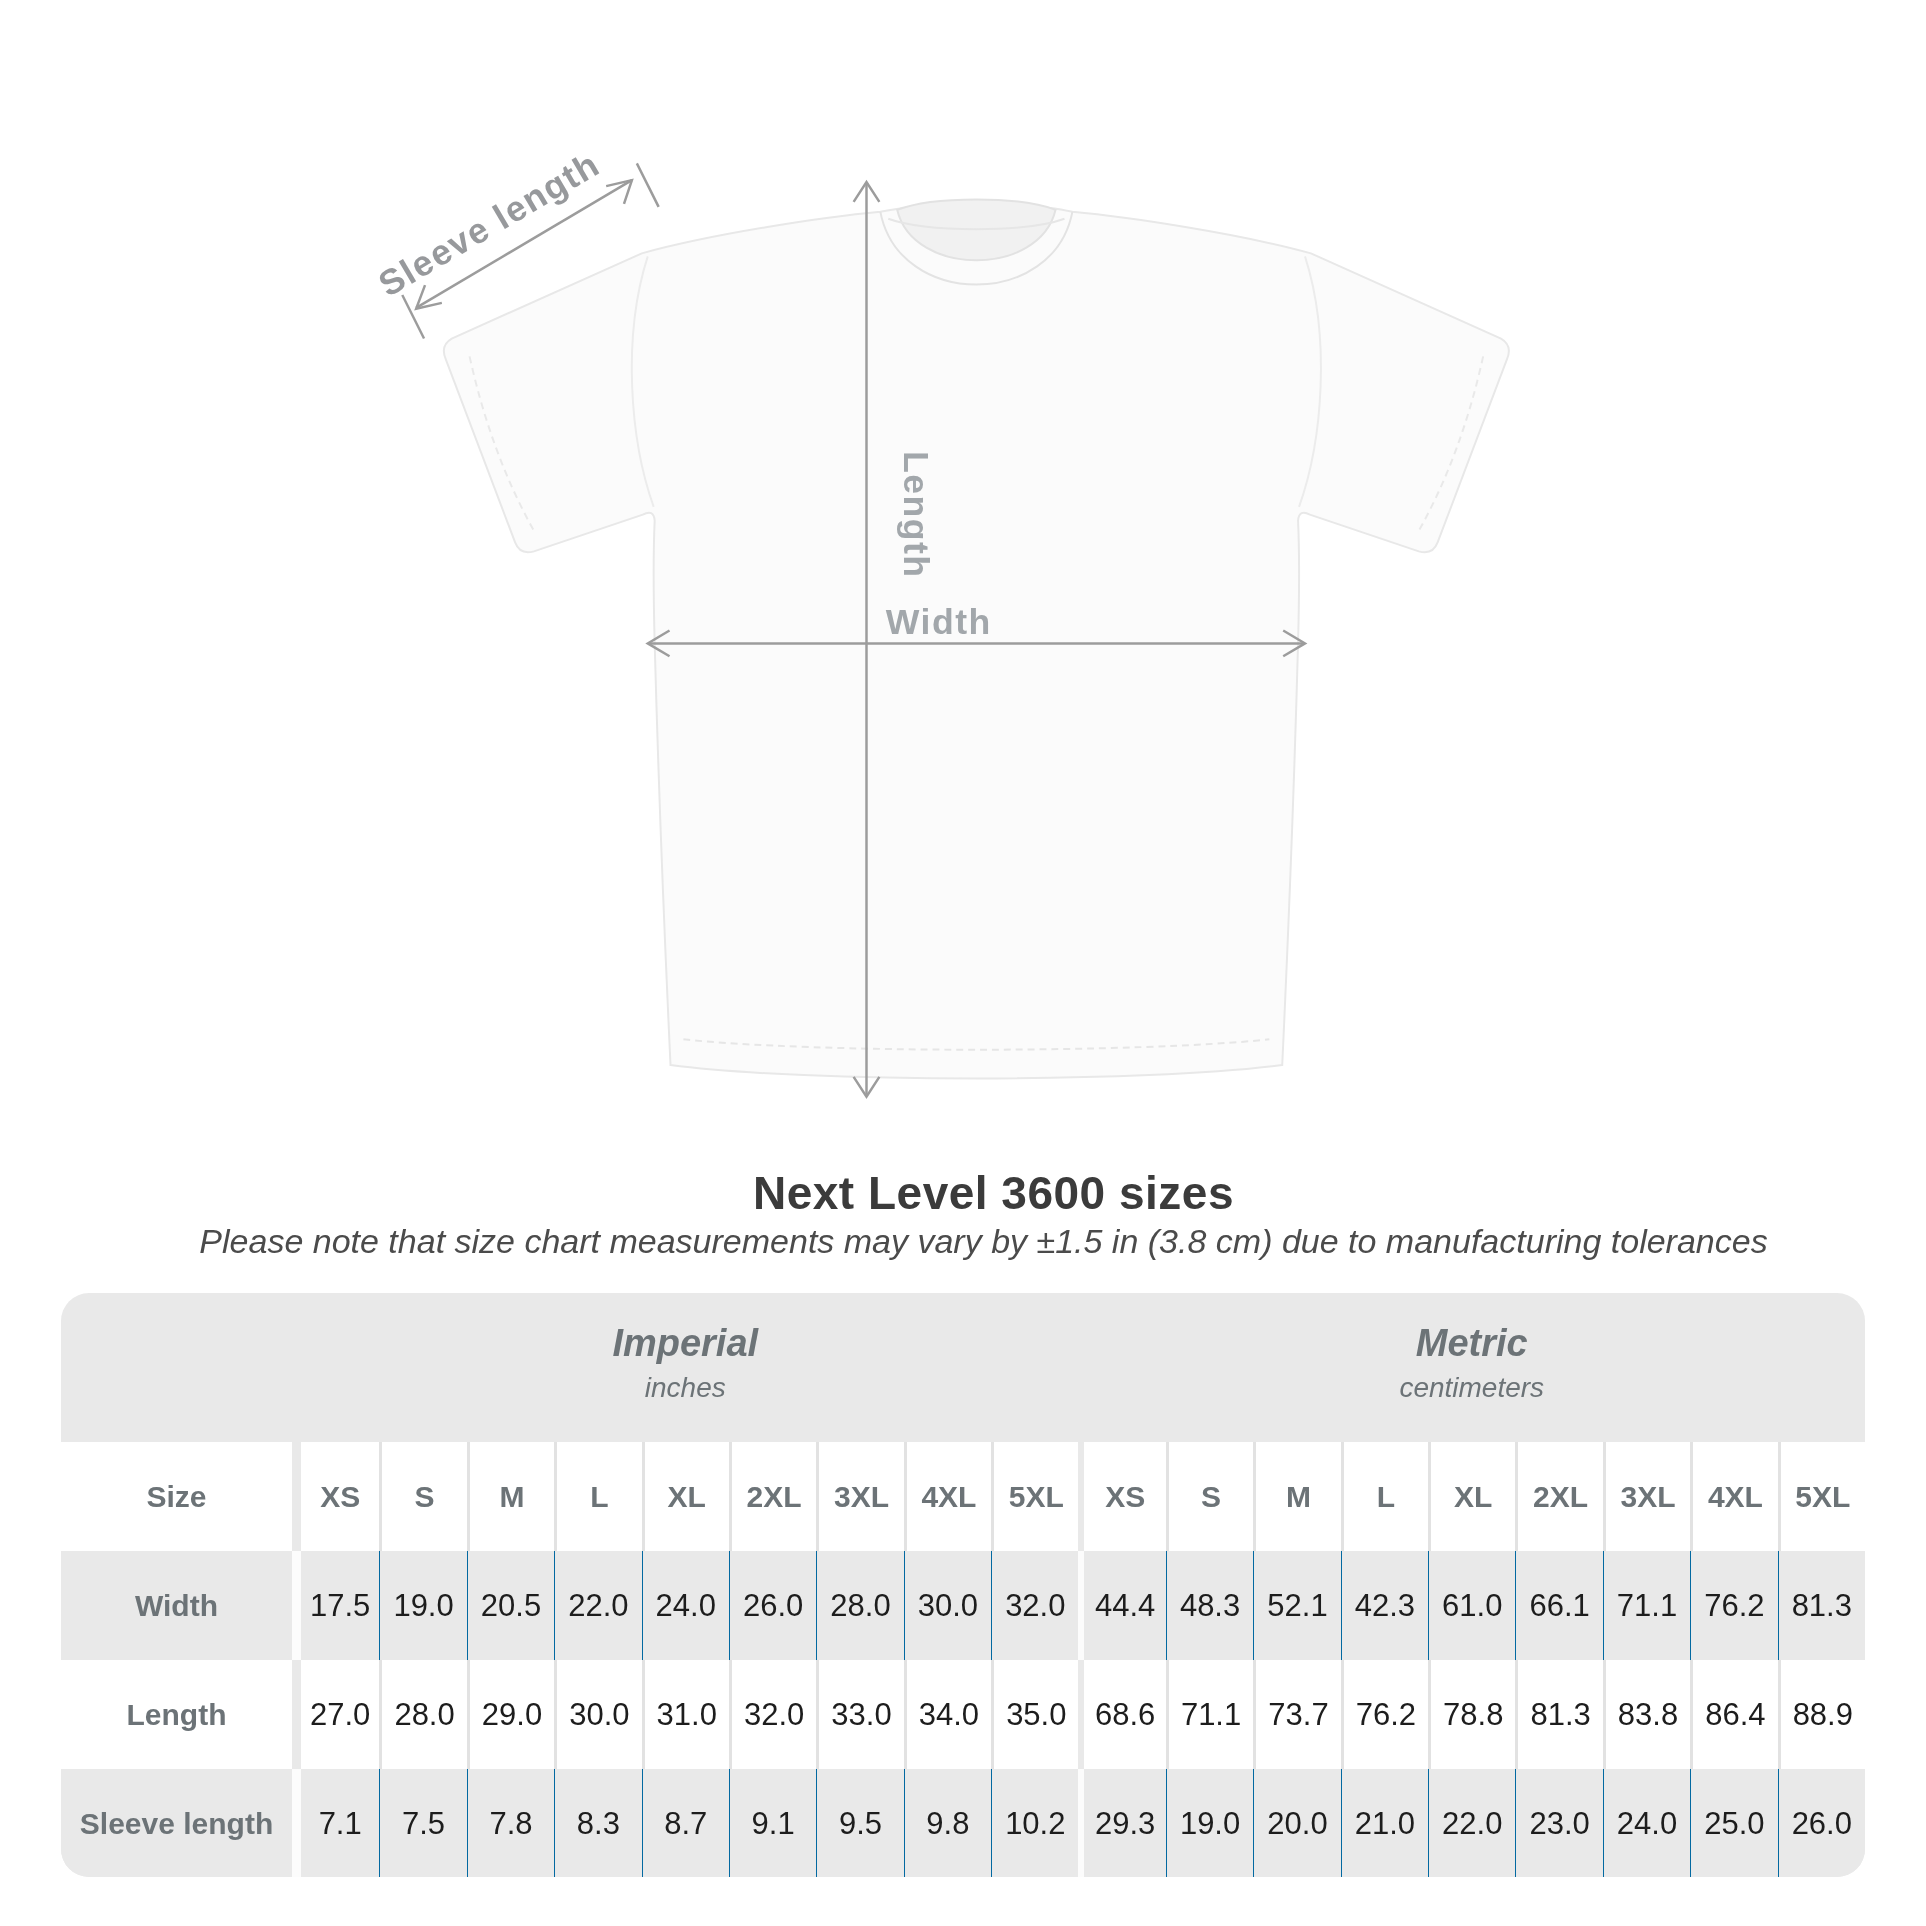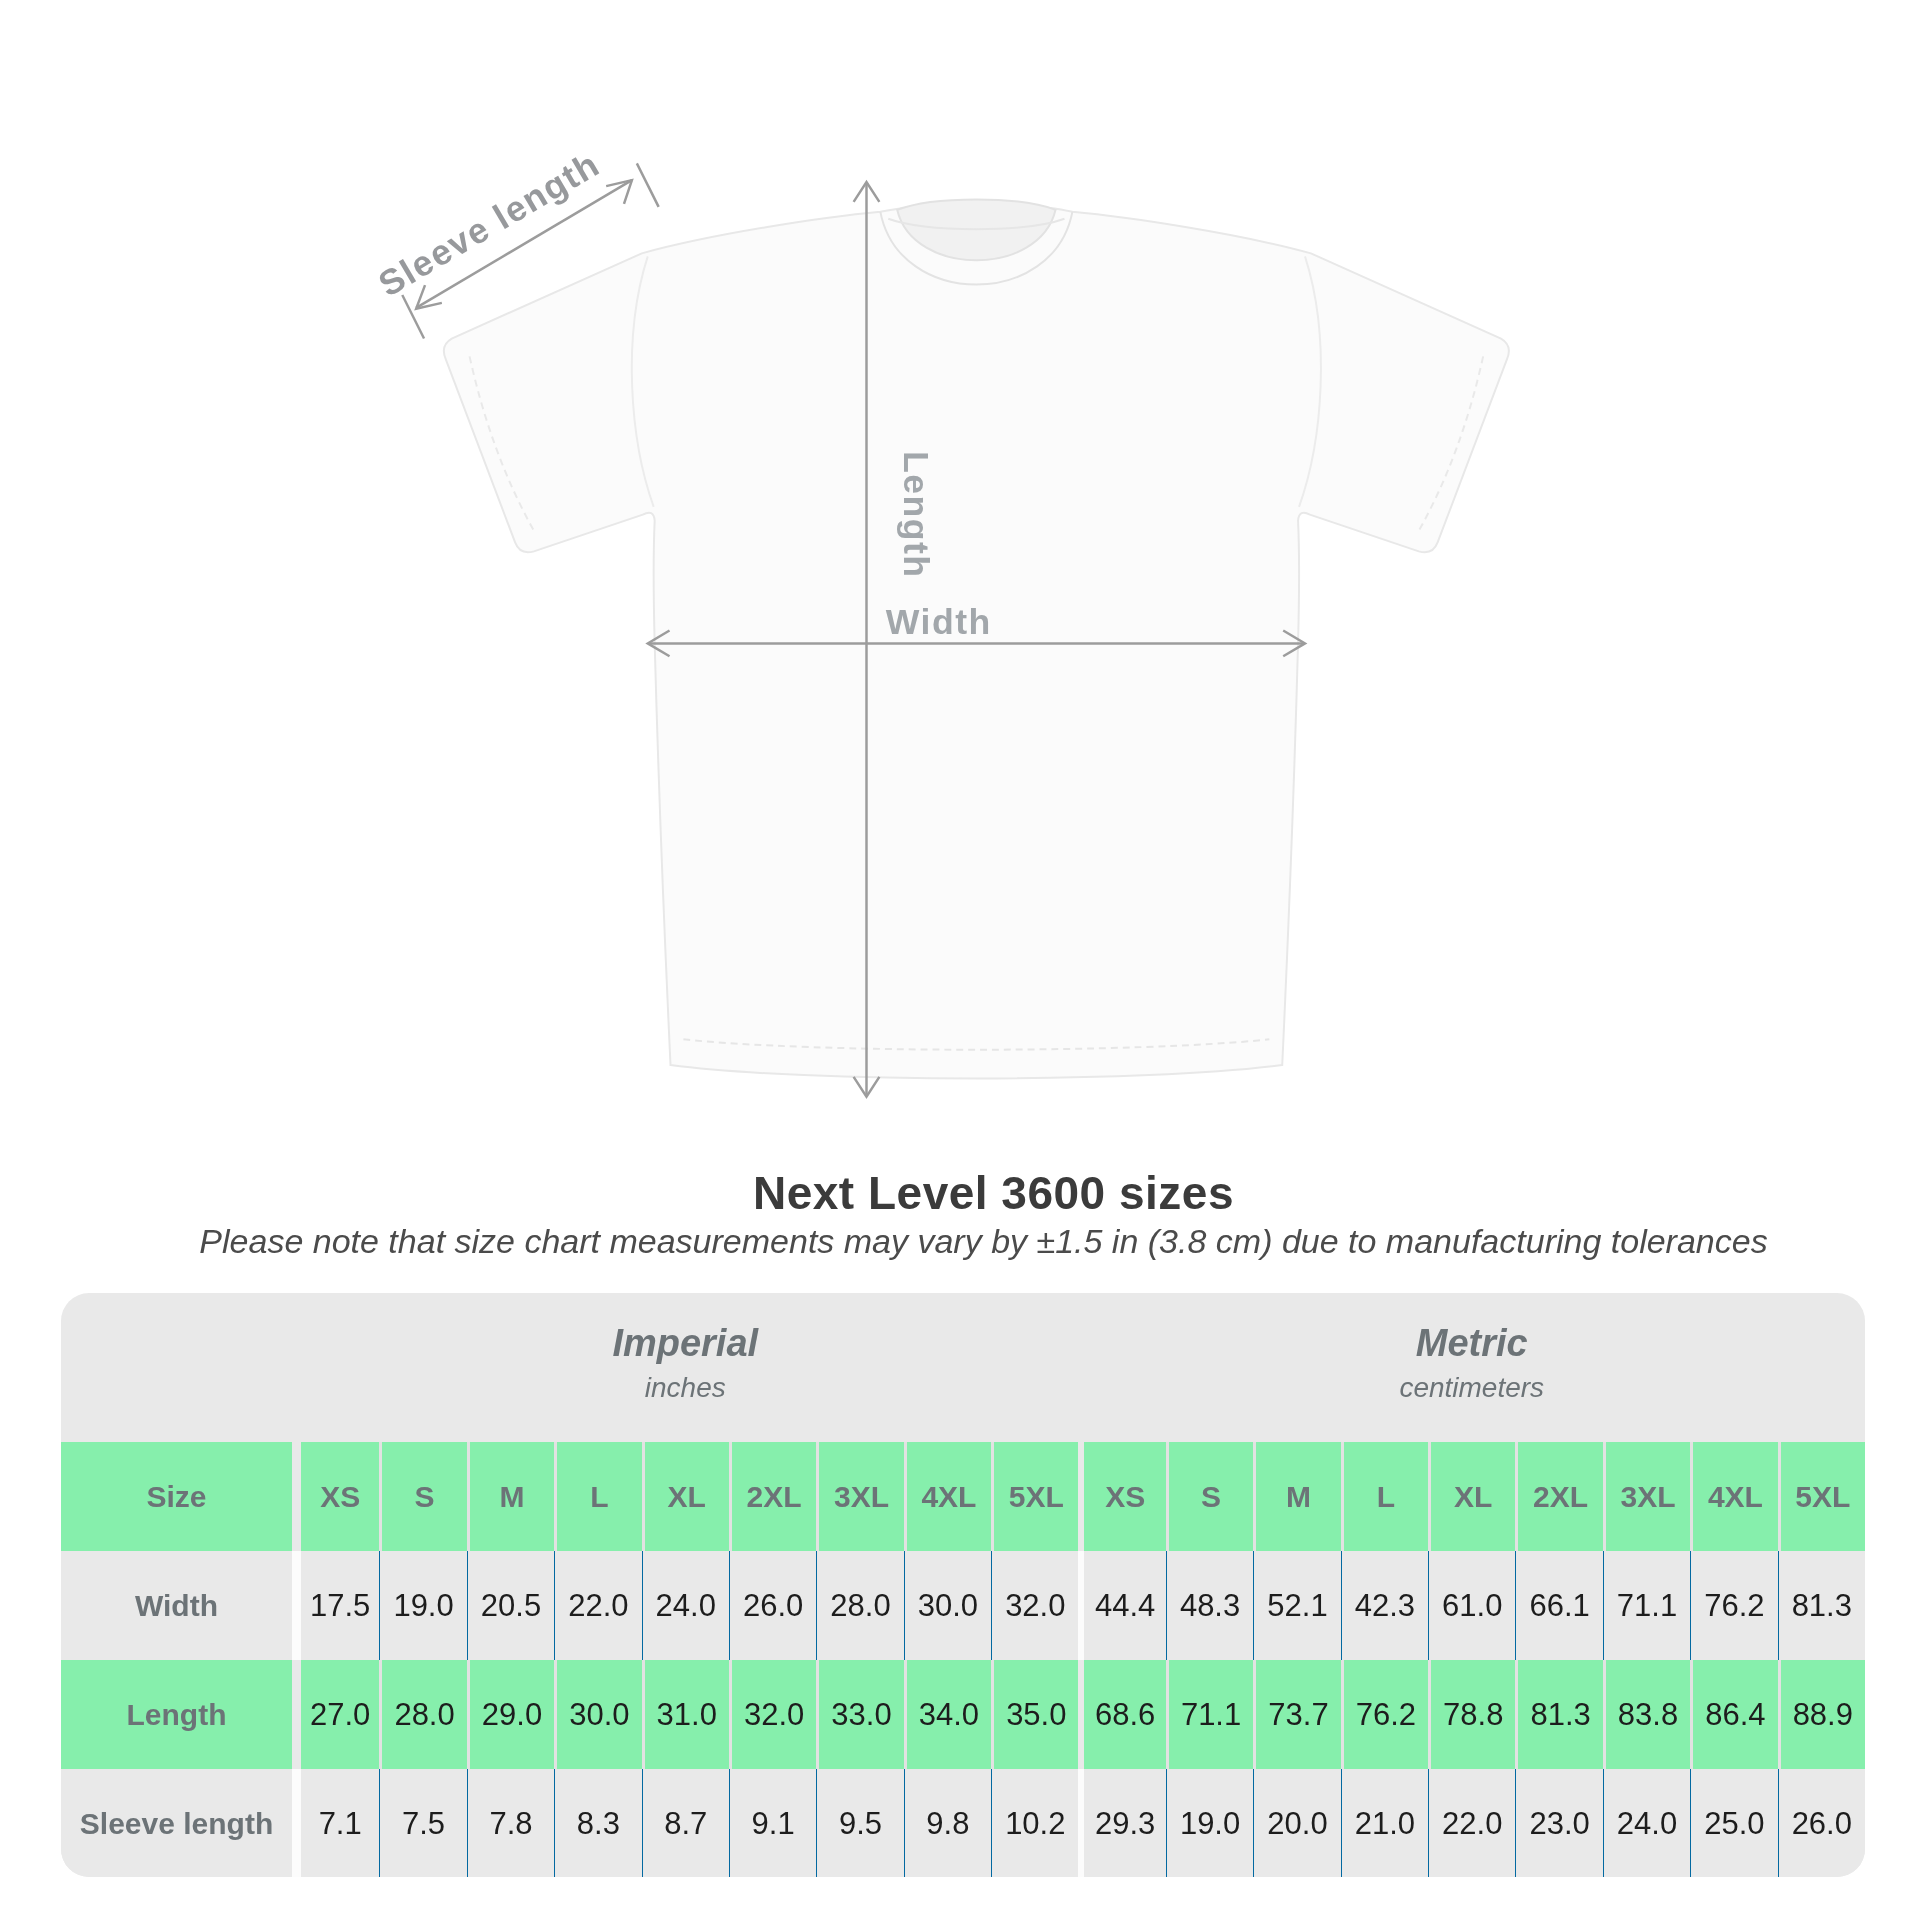--- a/index.html
+++ b/index.html
@@ -25,21 +25,21 @@
     position:absolute;left:61px;top:1293px;width:1804px;height:584px;
     background:#e9e9e9;border-radius:28px;overflow:hidden;
   }
   .unit-row{display:grid;grid-template-columns:231px repeat(18,1fr);height:149px;}
   .unit-group{text-align:center;padding-top:30px;color:#6c7377;}
   .unit-group.imperial{grid-column:2/11;}
   .unit-group.metric{grid-column:11/20;}
   .unit-name{font-size:38px;font-weight:bold;font-style:italic;line-height:40px;}
   .unit-sub{font-size:28px;font-style:italic;margin-top:9px;}
   .row{display:grid;grid-template-columns:231px repeat(18,1fr);height:109px;}
-  .row.white{background:#86efac;}
+  .row.white{background:#ffffff;}
   .row.gray{background:#e9e9e9;}
   .cell{display:flex;align-items:center;justify-content:center;}
   .cell.rlabel{font-size:30px;font-weight:bold;color:#6c7377;}
   .cell.shead{font-size:30px;font-weight:bold;color:#6c7377;}
   .cell.val{font-size:31px;color:#1d1d1d;text-align:center;}
   .row.white .cell + .cell{border-left:3px solid #e2e2e2;}
   .row.white .cell.first-imp{border-left:9px solid #e9e9e9;}
   .row.white .cell.first-met{border-left:6px solid #e9e9e9;}
   .row.gray .cell + .cell{border-left:1px solid #0369a1;}
   .row.gray .cell.first-imp{border-left:9px solid #fcfcfc;}

